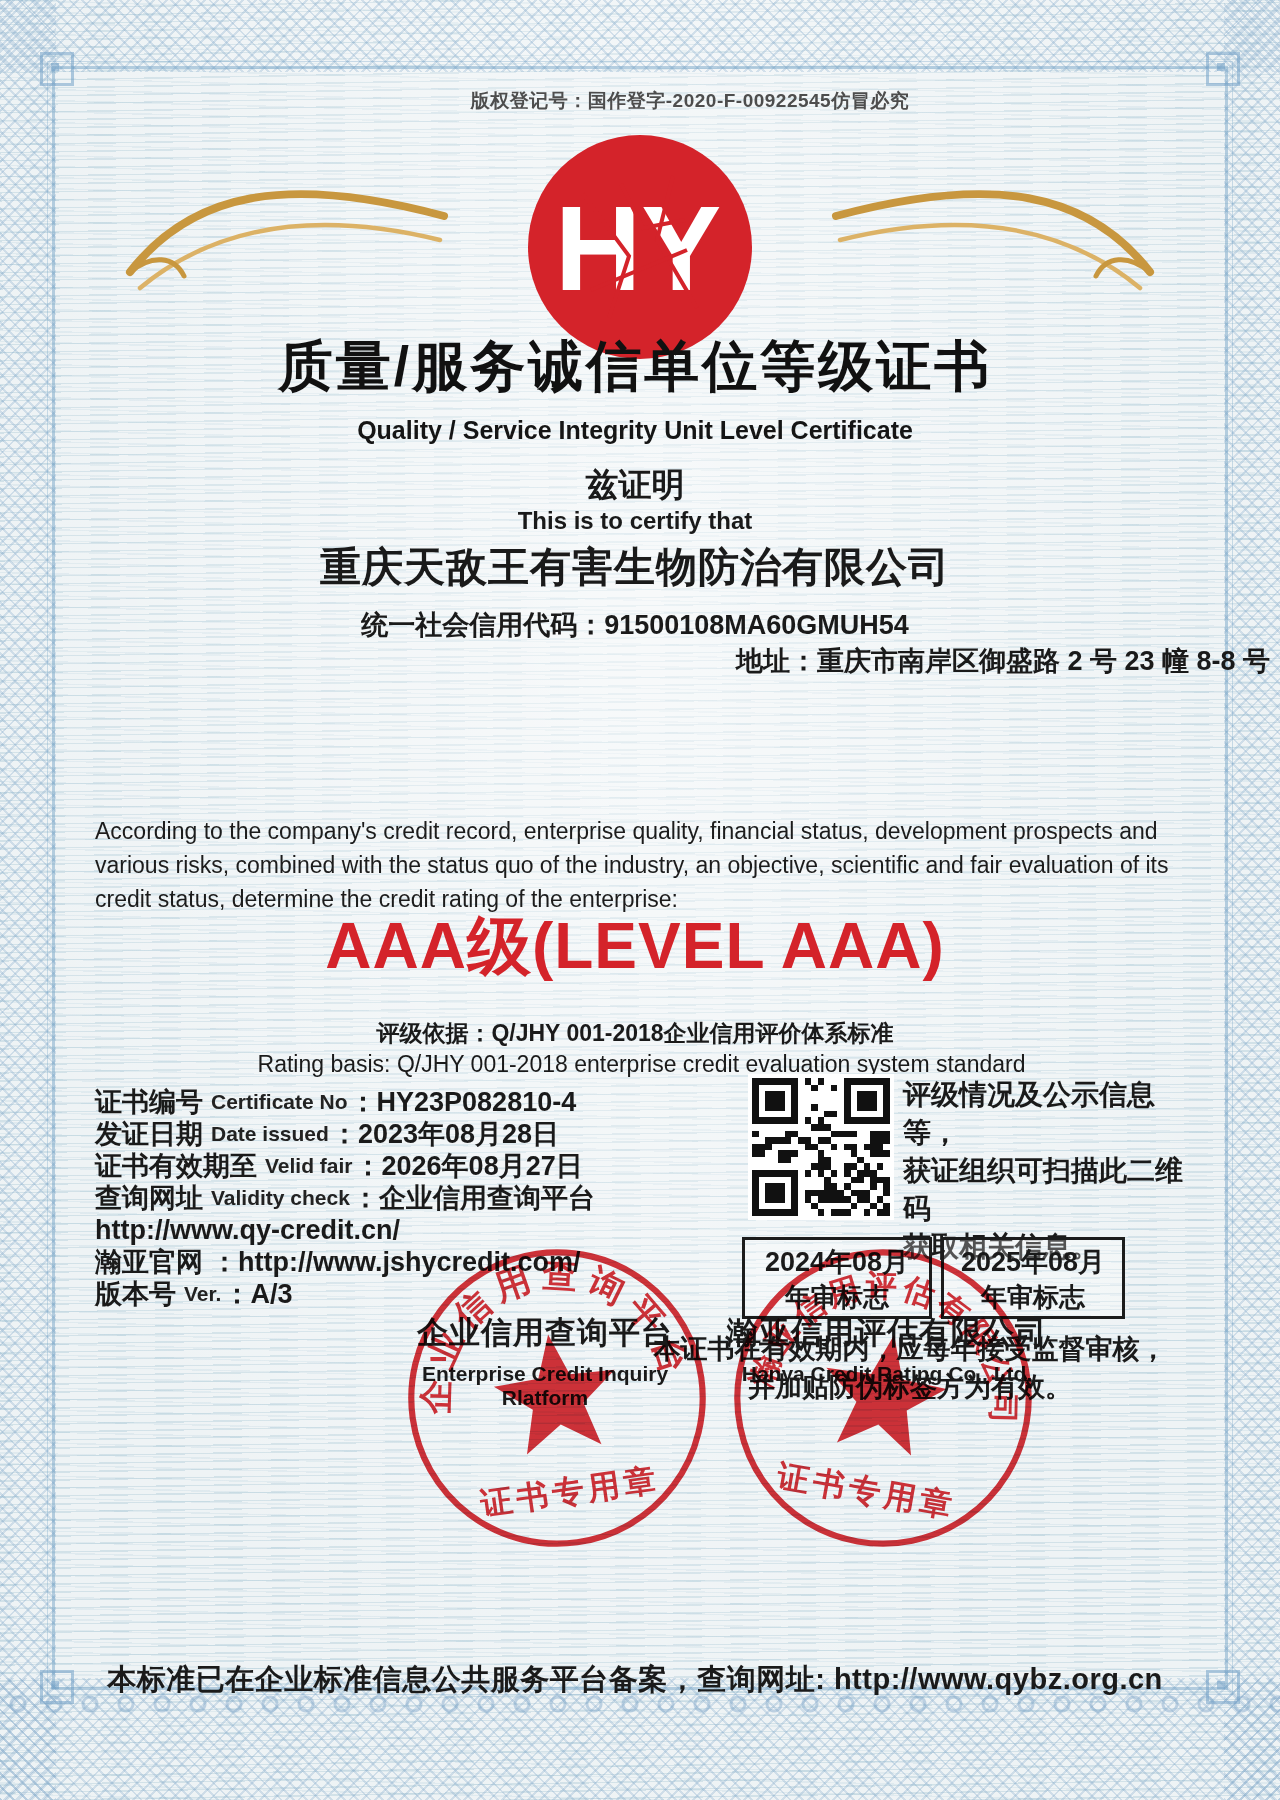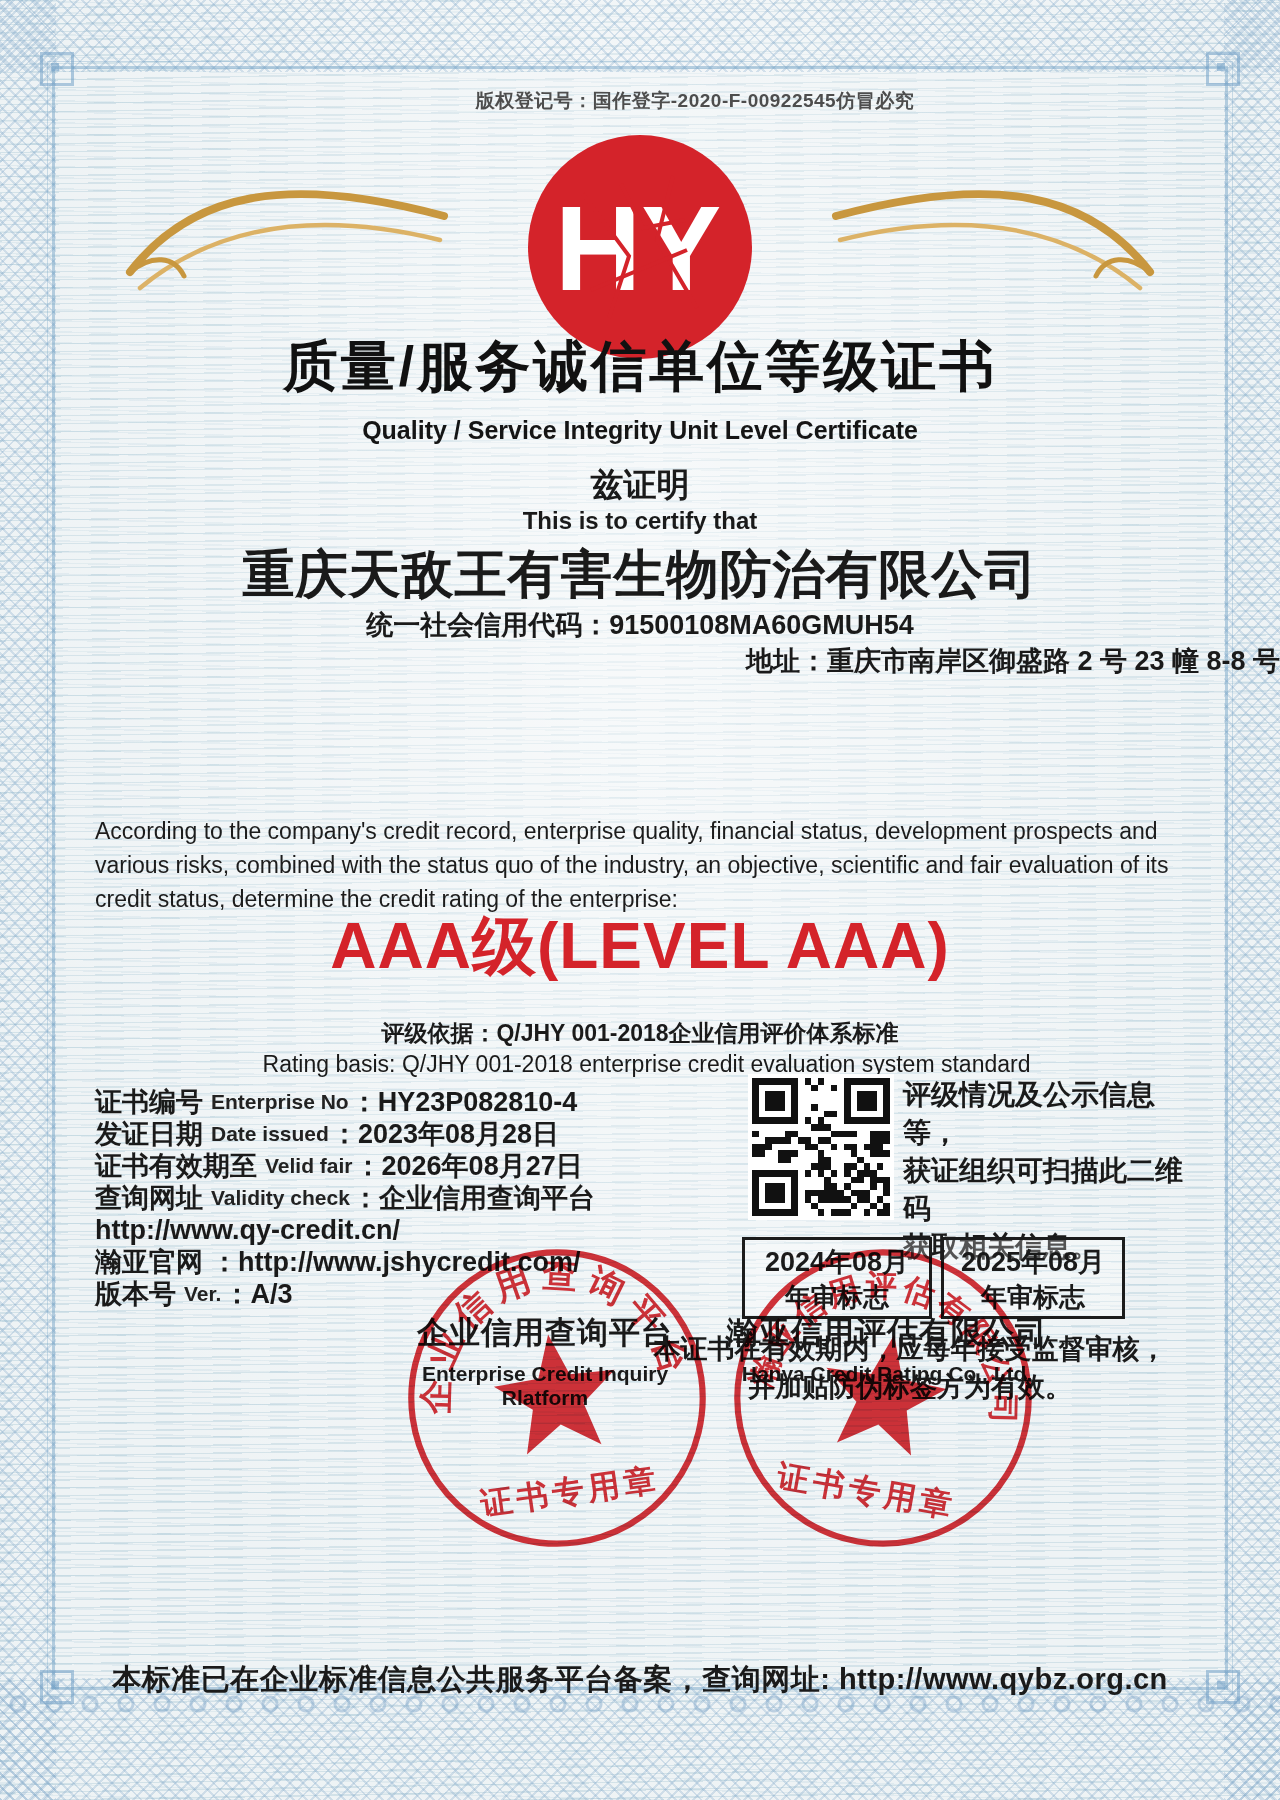--- a/index.html
+++ b/index.html
@@ -35,34 +35,34 @@
   }
   .inner-line{
     position:absolute;left:52px;right:52px;top:66px;bottom:110px;z-index:1;
     border:3px solid rgba(120,165,200,.50);outline:1px solid rgba(120,165,200,.35);outline-offset:4px;
   }
   .corner{position:absolute;z-index:2;width:28px;height:28px;border:3px solid rgba(115,160,198,.55);}
   .corner::after{content:"";position:absolute;left:8px;top:8px;width:8px;height:8px;background:rgba(115,160,198,.55);}
   .c-tl{left:40px;top:52px}.c-tr{right:40px;top:52px}.c-bl{left:40px;bottom:96px}.c-br{right:40px;bottom:96px}
 
   .abs{position:absolute;z-index:2;}
-  .ctr{left:0;right:0;text-align:center;}
+  .ctr{left:0;right:10px;text-align:center;}
 
   .copyright{top:88px;font-size:19px;font-weight:600;color:#4d4d4d;text-indent:110px;letter-spacing:.5px;}
 
   .flourish{top:150px;width:330px;height:150px;}
   .flourish-l{left:122px}.flourish-r{right:122px;transform:scaleX(-1);}
 
   .logo{left:525px;top:132px;width:230px;height:230px;}
 
   .title-zh{top:330px;font-size:55px;font-weight:900;letter-spacing:3px;color:#111;}
   .title-en{top:416px;font-size:25px;font-weight:600;color:#151515;}
   .certify-zh{top:463px;font-size:33px;font-weight:700;}
   .certify-en{top:507px;font-size:24px;font-weight:700;}
-  .company-name{top:540px;font-size:52px;font-weight:900;letter-spacing:1px;}
+  .company-name{top:540px;font-size:41px;font-weight:900;letter-spacing:1px;}
   .credit-code{top:607px;font-size:27px;font-weight:600;}
   .address{top:643px;font-size:27px;font-weight:600;text-align:right;}
 
   .para-zh{top:730px;left:95px;width:1095px;font-size:28px;line-height:41px;font-weight:600;}
   .para-en{top:814px;left:95px;width:1095px;font-size:23px;line-height:34px;color:#1c1c1c;}
 
   .rating{top:903px;font-size:64px;font-weight:900;color:#d4232a;letter-spacing:1px;}
   .basis-zh{top:1018px;font-size:23px;font-weight:700;}
   .basis-en{top:1051px;font-size:23px;margin-left:13px;}
 
@@ -150,21 +150,21 @@
 
   <div class="abs para-en">According to the company's credit record, enterprise quality, financial status, development prospects and various risks, combined with the status quo of the industry, an objective, scientific and fair evaluation of its credit status, determine the credit rating of the enterprise:</div>
 
   <div class="abs ctr rating">AAA级(LEVEL AAA)</div>
   <div class="abs ctr basis-zh">评级依据：Q/JHY 001-2018企业信用评价体系标准</div>
   <div class="abs ctr basis-en">Rating basis: Q/JHY 001-2018 enterprise credit evaluation system standard</div>
 
   <div class="abs details">
     <div class="drow">
       <span class="dzh">证书编号</span>
-      <span class="den">Enterprise No</span>
+      <span class="den">Certificate No</span>
       <span class="dsep">：</span>
       <span class="dval">HY23P082810-4</span>
     </div>
     <div class="drow">
       <span class="dzh">发证日期</span>
       <span class="den">Date issued</span>
       <span class="dsep">：</span>
       <span class="dval">2023年08月28日</span>
     </div>
     <div class="drow">

